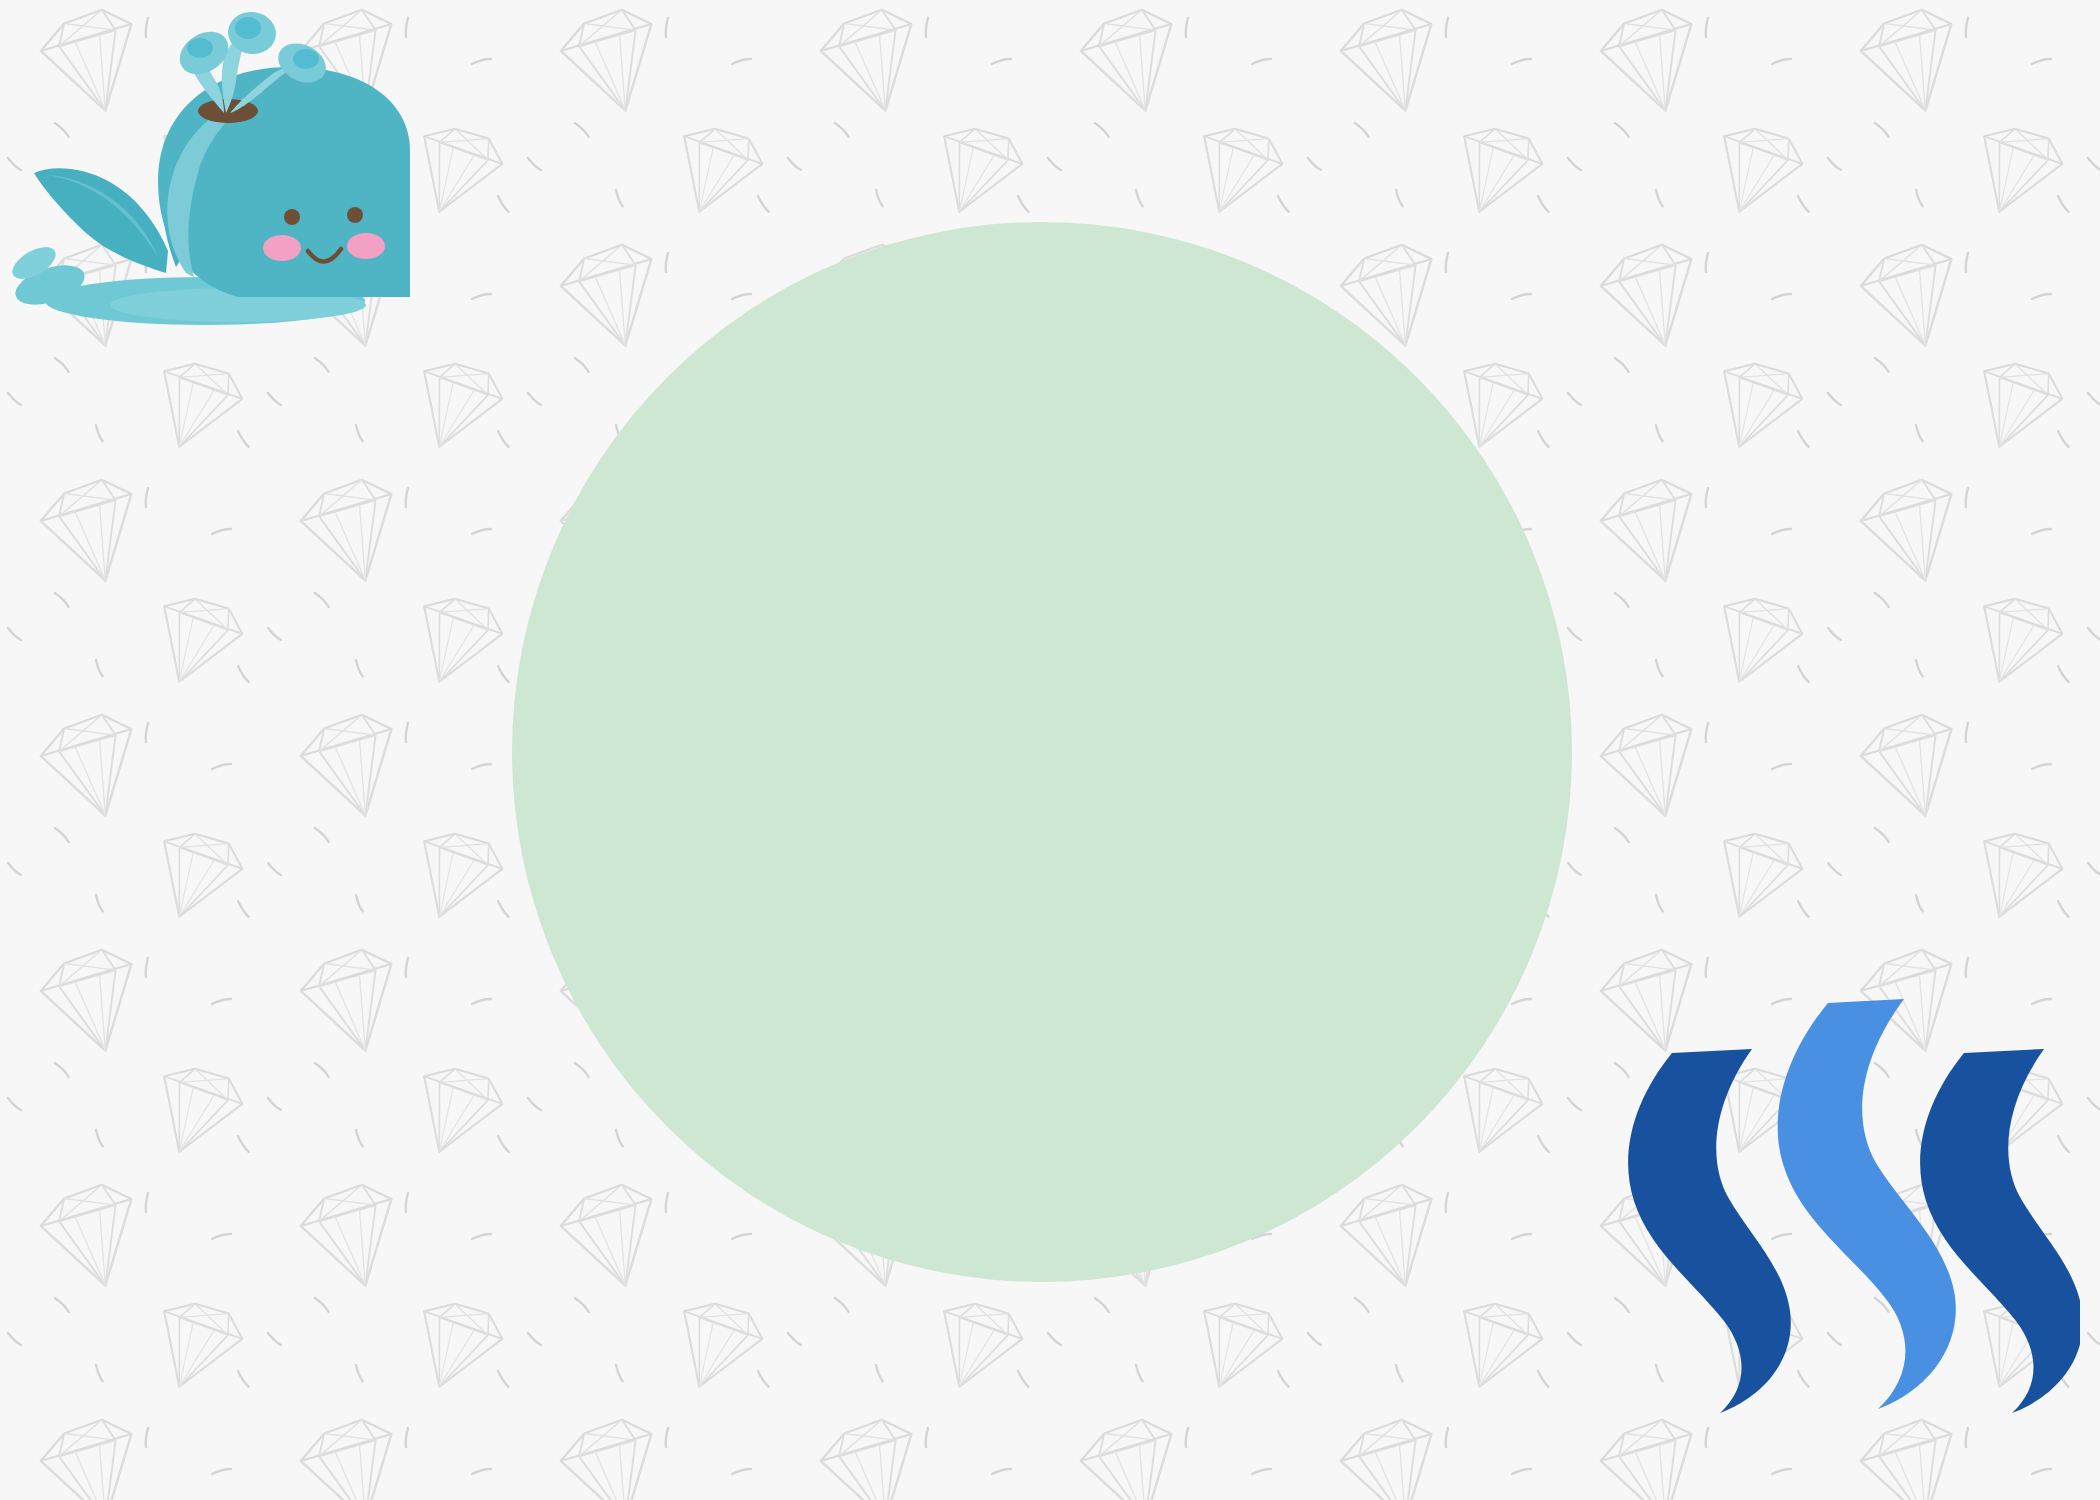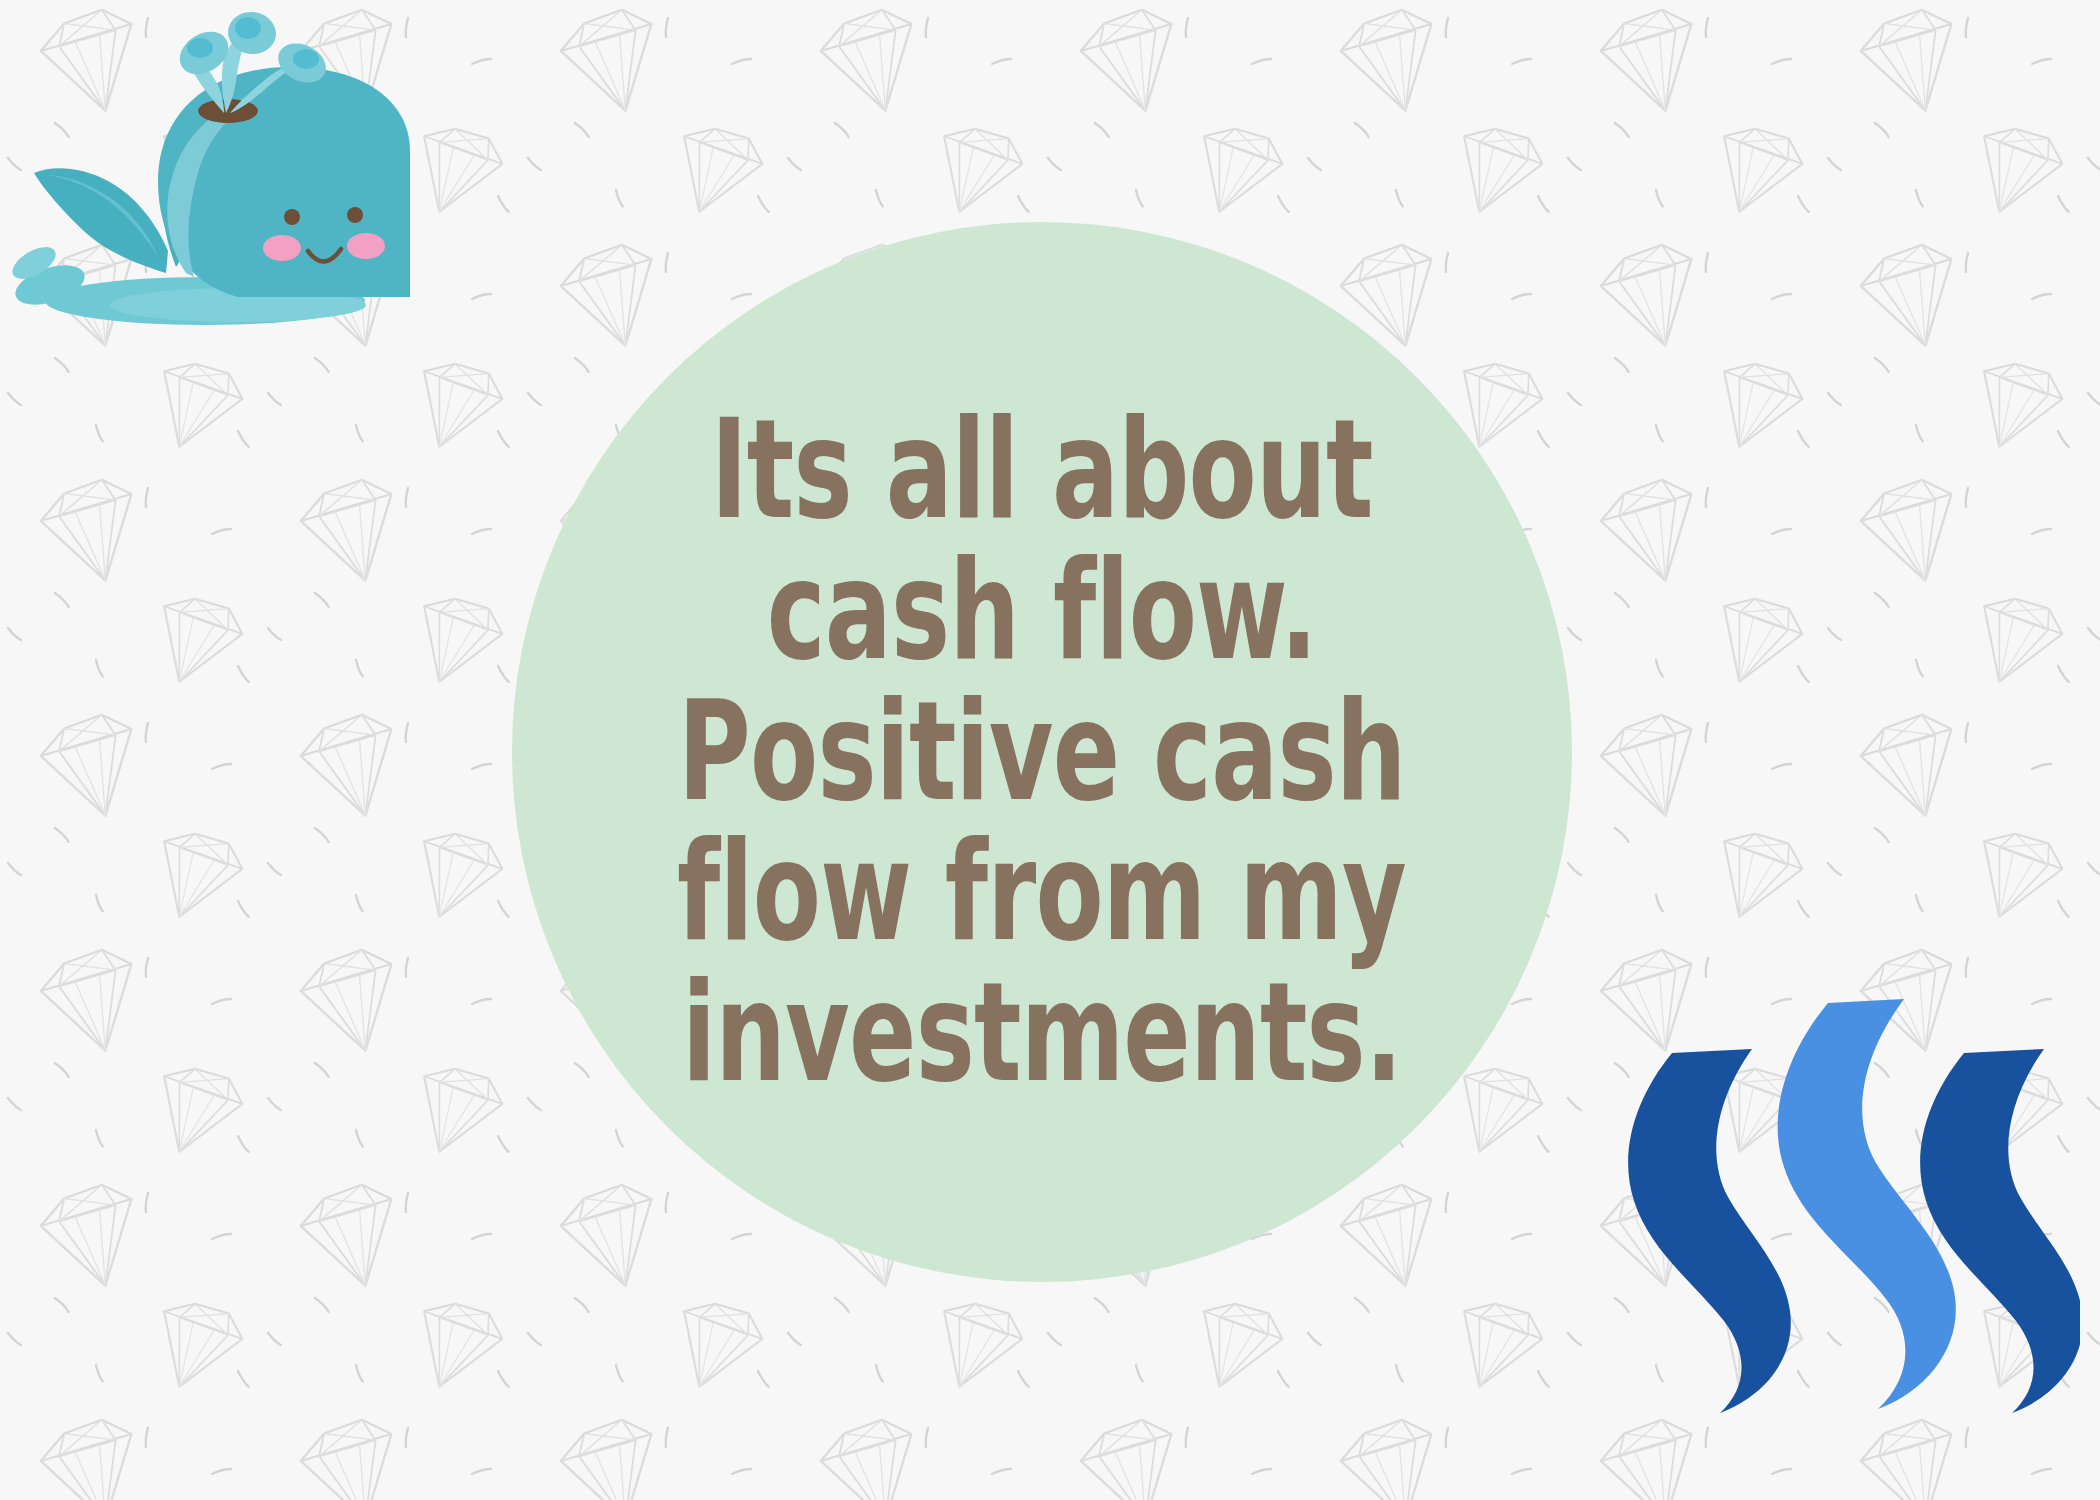--- a/index.html
+++ b/index.html
@@ -142,27 +142,20 @@
             <use href="#sparkle-c"></use>
           </g>
       </pattern>
     </defs>
     <rect x="0" y="0" width="2100" height="1500" fill="#f7f7f7"></rect>
     <rect x="0" y="0" width="2100" height="1500" fill="url(#diamond-tile)" opacity="0.95"></rect>
   </svg>
 
   <div id="quote-circle"></div>
 
-  <div id="quote-text">
-    <span class="line">Its all about</span>
-    <span class="line">cash flow.</span>
-    <span class="line">Positive cash</span>
-    <span class="line">flow from my</span>
-    <span class="line">investments.</span>
-  </div>
 
   <svg id="whale" viewBox="0 0 420 330" aria-hidden="true">
 
     <ellipse cx="215" cy="296" rx="160" ry="24" fill="#6ec9d4"></ellipse>
     <ellipse cx="248" cy="300" rx="128" ry="17" fill="#7fd0da"></ellipse>
 
     <ellipse cx="60" cy="280" rx="36" ry="17" transform="rotate(-18 60 280)" fill="#6ec9d4"></ellipse>
     <ellipse cx="44" cy="258" rx="24" ry="12" transform="rotate(-30 44 258)" fill="#7fd0da"></ellipse>
 
     <g>

